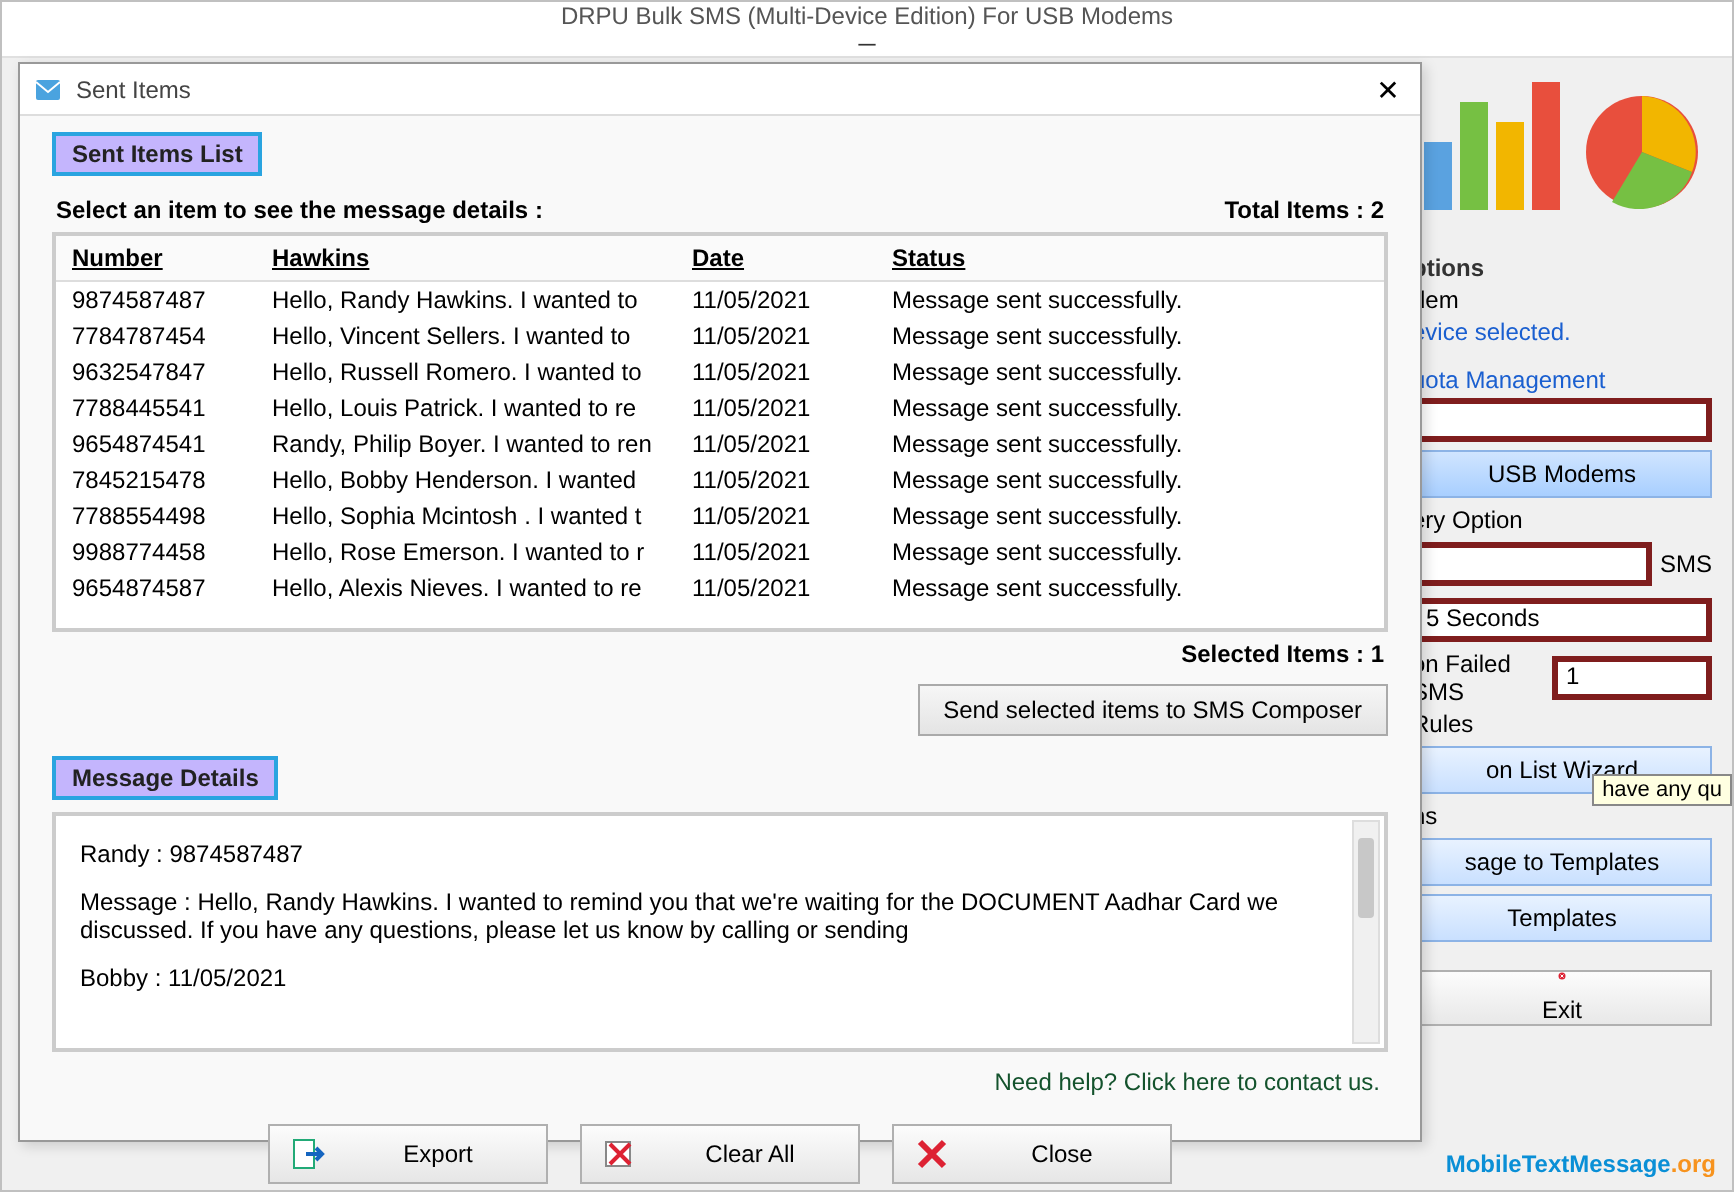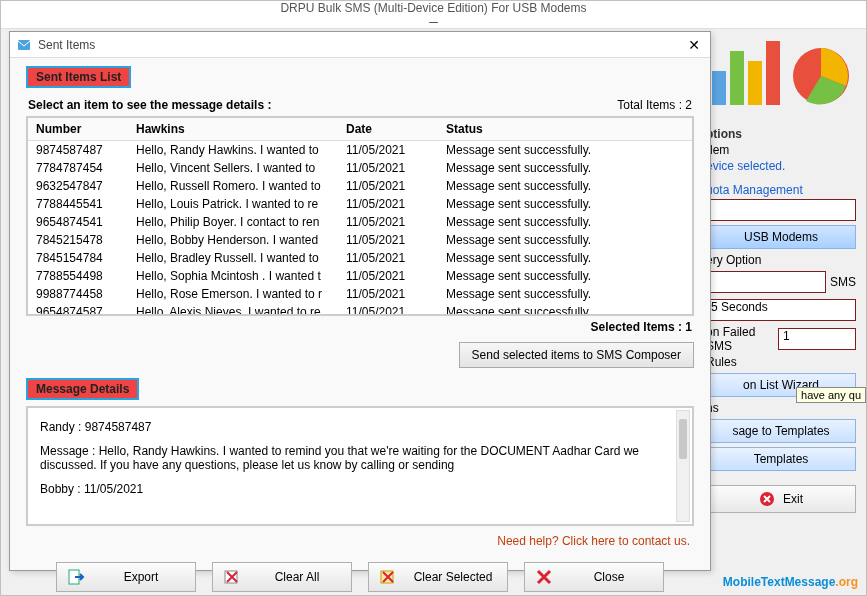--- a/index.html
+++ b/index.html
@@ -9,62 +9,62 @@
 .main-titlebar { height: 28px; background: #fff; border-bottom: 1px solid #e0e0e0; display: flex; align-items: center; padding: 0 4px; flex-direction: column; }
 .main-titlebar .icon { width: 16px; height: 16px; margin-right: 6px; }
 .main-titlebar .title { flex: 1; color: #555; font-size: 12px; }
 .main-titlebar .ctrl { width: 44px; height: 26px; display: flex; align-items: center; justify-content: center; color: #333; }
 
 .bg-decor { position: absolute; top: 30px; right: 10px; width: 150px; height: 80px; }
 
 .right-panel { position: absolute; top: 120px; right: 10px; width: 150px; }
 .right-panel .section-title { font-weight: bold; color: #333; margin: 6px 0 2px 0; }
 .right-panel .blue-link { color: #1a5fd0; margin: 2px 0; }
-.right-panel select, .right-panel .dropdown { width: 100%; height: 22px; border: 1px solid #7f1d1d; background: #fff; margin: 2px 0; padding: 0 4px; }
+.right-panel select, .right-panel .dropdown { width: 100%; height: 22px; border: 3px solid #7f1d1d; background: #fff; margin: 2px 0; padding: 0 4px; }
 .right-panel .btn-row { display: flex; flex-direction: column; gap: 4px; margin: 4px 0; }
 .right-panel .btn { height: 24px; border: 1px solid #8cb3e6; background: linear-gradient(#e8f2ff,#c9e0ff); display: flex; align-items: center; justify-content: center; cursor: pointer; }
 .right-panel .btn.sel { background: linear-gradient(#d0e5ff,#a8cfff); }
 .right-panel .row { display: flex; align-items: center; gap: 4px; margin: 2px 0; }
 .right-panel .row .dropdown { flex: 1; }
-.exit-btn { display: flex; align-items: center; gap: 8px; height: 28px; border: 1px solid #b0b0b0; background: linear-gradient(#fcfcfc,#e8e8e8); justify-content: center; margin-top: 14px; cursor: pointer; }
+.exit-btn { display: flex; align-items: center; gap: 8px; height: 28px; border: 1px solid #b0b0b0; background: linear-gradient(#fcfcfc,#e8e8e8); justify-content: center; margin-top: 14px; cursor: pointer; flex-direction: column; }
 
 .dialog { position: absolute; top: 30px; left: 8px; width: 702px; height: 540px; border: 1px solid #999; background: #f9f9f9; box-shadow: 2px 2px 6px rgba(0,0,0,0.15); }
 .dialog-titlebar { height: 26px; border-bottom: 1px solid #ddd; display: flex; align-items: center; padding: 0 6px; background: #fff; }
 .dialog-titlebar .icon { width: 16px; height: 16px; margin-right: 6px; }
 .dialog-titlebar .title { flex: 1; color: #444; }
 .dialog-titlebar .close { width: 20px; text-align: center; cursor: pointer; font-size: 14px; }
 
 .dialog-body { padding: 8px 16px; }
 
-.group-label { display: inline-block; border: 2px solid #2aa4e0; padding: 2px 8px; font-weight: bold; color: #222; background: #ef4444; margin-bottom: 6px; }
+.group-label { display: inline-block; border: 2px solid #2aa4e0; padding: 2px 8px; font-weight: bold; color: #222; background: #c4b5fd; margin-bottom: 6px; }
 
 .prompt-row { display: flex; justify-content: space-between; align-items: center; margin: 4px 2px; }
 .prompt-row .prompt { font-weight: bold; }
-.prompt-row .total { font-weight: normal; text-align: right; }
+.prompt-row .total { font-weight: bold; text-align: right; }
 
 .table-wrap { border: 2px solid #ccc; background: #fff; height: 200px; overflow: hidden; }
 .table { width: 100%; border-collapse: collapse; }
-.table th { text-align: left; font-weight: bold; padding: 4px 8px; border-bottom: 1px solid #ddd; background: #fafafa; }
+.table th { text-align: left; font-weight: bold; padding: 4px 8px; border-bottom: 1px solid #ddd; background: #fafafa; text-decoration: underline; }
 .table td { padding: 2px 8px; white-space: nowrap; overflow: hidden; text-overflow: clip; }
 .col-num { width: 100px; }
 .col-msg { width: 210px; }
 .col-date { width: 100px; }
 .col-status { width: auto; }
 
 .selected-row { text-align: right; font-weight: bold; margin: 4px 2px 8px 2px; }
 
 .composer-btn { float: right; height: 26px; padding: 0 12px; border: 1px solid #aaa; background: linear-gradient(#f6f6f6,#e4e4e4); cursor: pointer; margin-bottom: 10px; }
 
 .details-box { clear: both; }
 .details-text { border: 2px solid #ccc; background: #fff; padding: 10px 12px; height: 120px; position: relative; }
 .details-text .line { margin: 2px 0; }
 .scroll-thumb { position: absolute; right: 2px; top: 2px; bottom: 2px; width: 14px; background: #f0f0f0; border: 1px solid #ddd; }
 .scroll-thumb::after { content: ""; position: absolute; left: 2px; right: 2px; top: 8px; height: 40px; background: #c8c8c8; border-radius: 2px; }
 
-.help-link { text-align: right; color: #c2410c; margin: 8px 4px; cursor: pointer; }
+.help-link { text-align: right; color: #14532d; margin: 8px 4px; cursor: pointer; }
 
 .bottom-btns { display: flex; gap: 16px; justify-content: center; padding: 6px 0 2px 0; }
 .bottom-btns .bbtn { width: 140px; height: 30px; border: 1px solid #b0b0b0; background: linear-gradient(#fcfcfc,#e6e6e6); display: flex; align-items: center; cursor: pointer; padding: 0 10px; gap: 12px; justify-content: center; }
 .bbtn .ic { width: 18px; height: 18px; flex-shrink: 0; }
 .bbtn .lbl { flex: 1; text-align: center; }
 
 .tooltip { position: absolute; top: 386px; right: 0; background: #ffffe1; border: 1px solid #888; padding: 1px 4px; font-size: 11px; }
 
 .watermark { position: absolute; bottom: 4px; right: 8px; font-size: 18px; font-weight: bold; color: #0a8fd6; }
 .watermark .o { color: #f7931e; }
@@ -176,33 +176,27 @@
                 <td>Message sent successfully.</td>
               </tr>
               <tr class="row">
                 <td>7788445541</td>
                 <td>Hello, Louis Patrick. I wanted to re</td>
                 <td>11/05/2021</td>
                 <td>Message sent successfully.</td>
               </tr>
               <tr class="row">
                 <td>9654874541</td>
-                <td>Hello, Philip Boyer. I contact to ren</td>
+                <td>Randy, Philip Boyer. I wanted to ren</td>
                 <td>11/05/2021</td>
                 <td>Message sent successfully.</td>
               </tr>
               <tr class="row">
                 <td>7845215478</td>
                 <td>Hello, Bobby Henderson. I wanted</td>
-                <td>11/05/2021</td>
-                <td>Message sent successfully.</td>
-              </tr>
-              <tr class="row">
-                <td>7845154784</td>
-                <td>Hello, Bradley Russell. I wanted to</td>
                 <td>11/05/2021</td>
                 <td>Message sent successfully.</td>
               </tr>
               <tr class="row">
                 <td>7788554498</td>
                 <td>Hello, Sophia Mcintosh . I wanted t</td>
                 <td>11/05/2021</td>
                 <td>Message sent successfully.</td>
               </tr>
               <tr class="row">
@@ -246,27 +240,20 @@
         </div>
         <div class="bbtn">
           <svg class="ic" viewBox="0 0 18 18">
               <rect x="2" y="3" width="12" height="12" fill="#fff" stroke="#888"></rect>
               <path d="M4 4 L14 14 M14 4 L4 14" stroke="#d23" stroke-width="2"></path>
             </svg>
           <span class="lbl">Clear All</span>
         </div>
         <div class="bbtn">
           <svg class="ic" viewBox="0 0 18 18">
-              <rect x="2" y="3" width="12" height="12" fill="#ffe9a8" stroke="#c90"></rect>
-              <path d="M4 4 L14 14 M14 4 L4 14" stroke="#d23" stroke-width="2"></path>
-            </svg>
-          <span class="lbl">Clear Selected</span>
-        </div>
-        <div class="bbtn">
-          <svg class="ic" viewBox="0 0 18 18">
               <path d="M3 3 L15 15 M15 3 L3 15" stroke="#d23" stroke-width="3"></path>
             </svg>
           <span class="lbl">Close</span>
         </div>
       </div>
     </div>
   </div>
 
   <div class="tooltip">have any qu</div>
 

